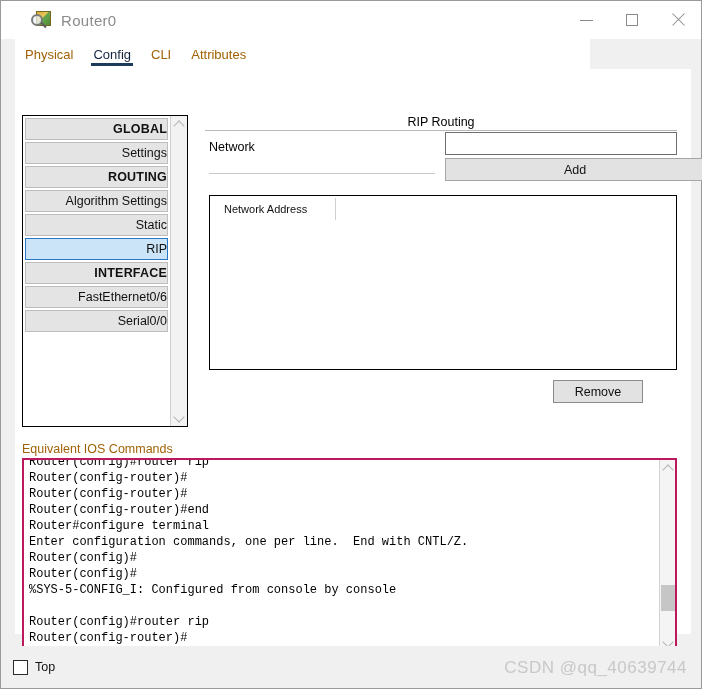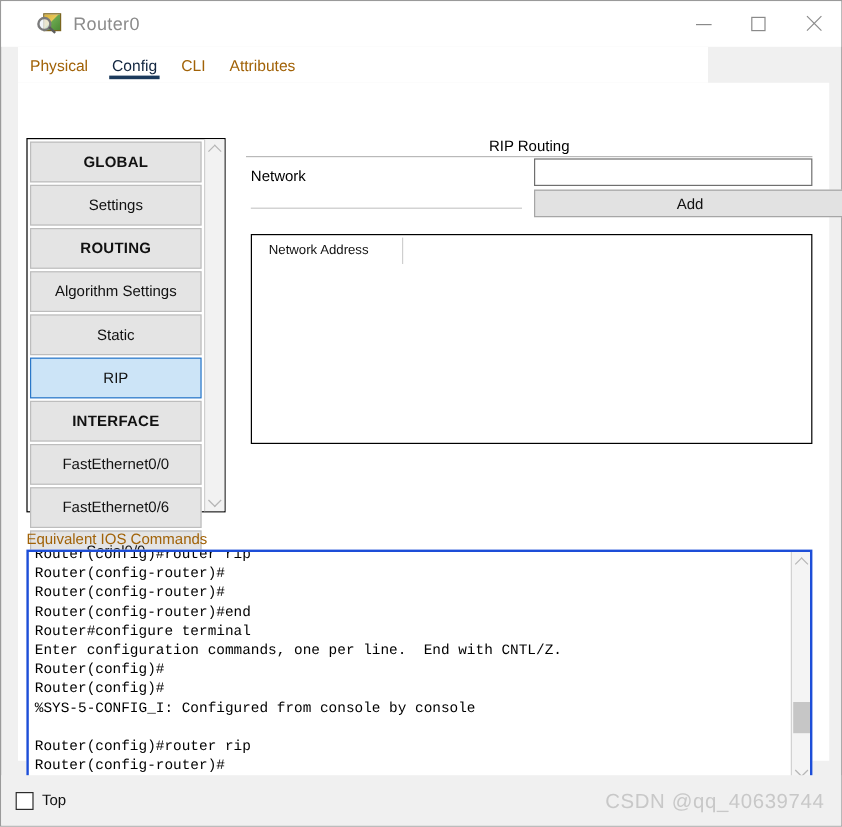--- a/index.html
+++ b/index.html
@@ -90,23 +90,23 @@
   }
 
   
   .sidebar{
     position:absolute;left:7px;top:46px;width:166px;height:312px;
     border:1px solid #000;background:#fff;box-sizing:border-box;
     display:flex;
   }
   .sb-items{width:147px;padding:2px 2px 0 2px;box-sizing:border-box;}
   .sb-item{
-    height:34px;margin-bottom:2px;
+    height:22px;margin-bottom:2px;
     background:#e4e4e4;border:1px solid #bdbdbd;
-    display:flex;align-items:center;justify-content:center;
+    display:flex;align-items:center;justify-content:flex-end;
     font-size:12.5px;color:#111;box-sizing:border-box;
   }
   .sb-item.hdr{font-weight:bold;letter-spacing:.2px;}
   .sb-item.sel{background:#cce4f7;border:1px solid #2a77c8;}
   .sb-scroll{
     width:17px;background:#f2f2f2;border-left:1px solid #cfcfcf;
     display:flex;flex-direction:column;justify-content:space-between;
     align-items:center;box-sizing:border-box;
   }
   .arrow{
@@ -154,21 +154,21 @@
     background:#e2e2e2;border:1px solid #8a8a8a;box-sizing:border-box;
     display:flex;align-items:center;justify-content:center;font-size:12.5px;color:#111;
   }
 
   
   .ios-label{
     position:absolute;left:7px;top:373px;font-size:12.5px;color:#a16207;
   }
   .console{
     position:absolute;left:7px;top:389px;width:655px;height:195px;
-    border:2px solid #1d4ed8;background:#fff;box-sizing:border-box;
+    border:2px solid #be185d;background:#fff;box-sizing:border-box;
     display:flex;overflow:hidden;
   }
   .console-text{
     flex:1 1 auto;overflow:hidden;
     font-family:"Liberation Mono", monospace;
     font-size:12px;line-height:16px;
     padding:0 0 0 5px;
     white-space:pre;
     margin-top:-6px;
   }
@@ -257,23 +257,20 @@
         <div class="sb-item">
             <span>Static</span>
           </div>
         <div class="sb-item sel">
             <span>RIP</span>
           </div>
         <div class="sb-item hdr">
             <span>INTERFACE</span>
           </div>
         <div class="sb-item">
-            <span>FastEthernet0/0</span>
-          </div>
-        <div class="sb-item">
             <span>FastEthernet0/6</span>
           </div>
         <div class="sb-item">
             <span>Serial0/0</span>
           </div>
       </div>
       <div class="sb-scroll">
         <div class="arrow">
             <span class="chev up"></span>
           </div>
@@ -298,20 +295,23 @@
           </div>
       </div>
 
       <div class="table">
         <div class="th">
           <div class="th-cell">Network Address</div>
           <div class="th-div"></div>
         </div>
       </div>
 
+      <div class="removebtn">
+          <span>Remove</span>
+        </div>
     </div>
 
     <div class="ios-label">Equivalent IOS Commands</div>
     <div class="console">
       <div class="console-text">Router(config)#router rip
 Router(config-router)#
 Router(config-router)#
 Router(config-router)#end
 Router#configure terminal
 Enter configuration commands, one per line.  End with CNTL/Z.

